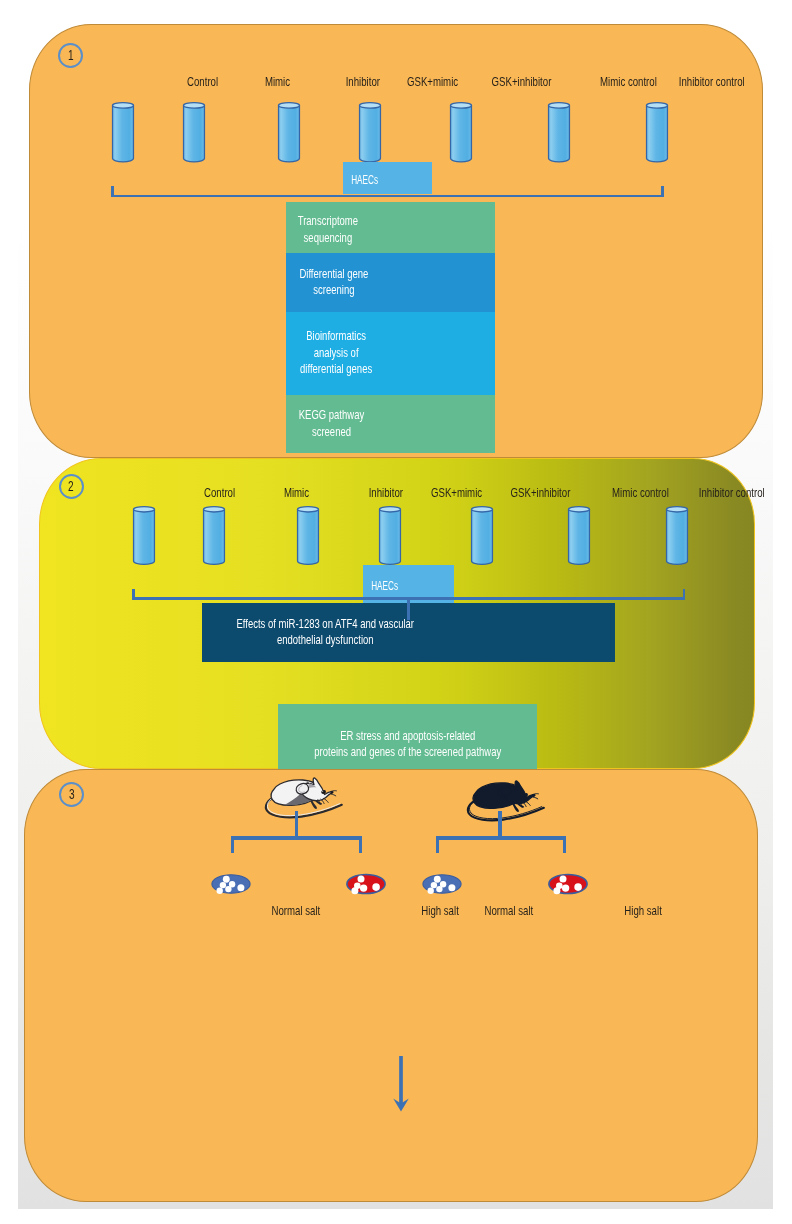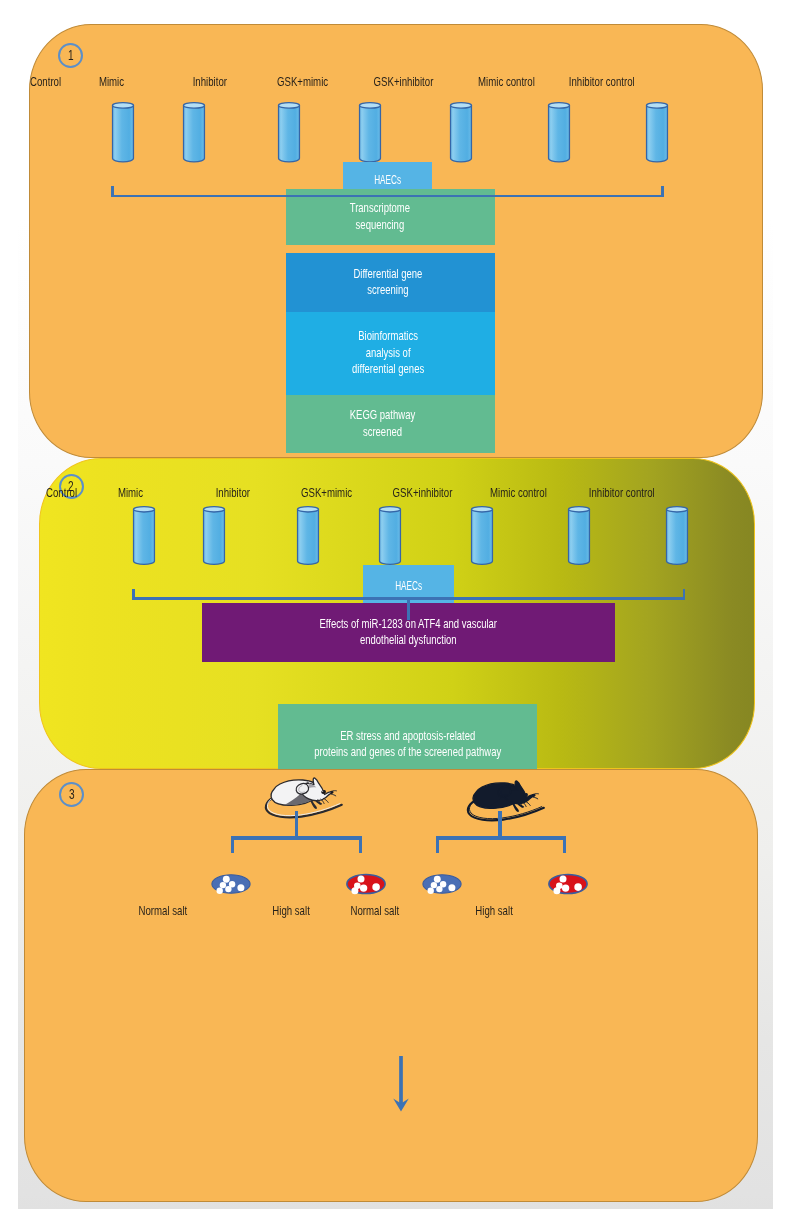--- a/index.html
+++ b/index.html
@@ -24,31 +24,31 @@
   
   .badge{position:absolute;width:25px;height:25px;border-radius:50%;box-sizing:border-box;
          border:2.3px solid #5B8FC9;color:#231f1a;font-size:14px;line-height:20.6px;
          text-align:center;}
   .badge > span{display:inline-block;transform:scaleX(0.72);}
 
   
   .cd{display:inline-block;transform:scaleX(0.72);transform-origin:center;
       white-space:nowrap;}
   .cd.caps{transform:scaleX(0.62);}
-  .lbl{position:absolute;font-size:13.4px;color:#231f1a;text-align:left;
+  .lbl{position:absolute;font-size:13.4px;color:#231f1a;text-align:right;
        white-space:nowrap;}
 
   
   .cyl{position:absolute;width:22px;height:60px;}
   .cyl svg{position:absolute;left:0;top:0;width:100%;height:100%;}
 
   
   .box{position:absolute;box-sizing:border-box;color:#ffffff;text-align:center;
        font-size:13.2px;line-height:16.6px;display:flex;align-items:center;
-       justify-content:center;}
+       }
   .box .inner{display:block;}
   .box .inner span{display:block;}
 
   
   .brk{position:absolute;}
   .brk i{position:absolute;background:#3C72B4;display:block;}
 
   svg{display:block;overflow:visible;}
 
   .mouse{position:absolute;width:98px;height:46px;}
@@ -177,21 +177,21 @@
         </defs>
         <path d="M0.55 3.4 L0.55 56.3 A10.45 3.6 0 0 0 21.45 56.3 L21.45 3.4 Z" fill="url(#cg7)" stroke="#3566A8" stroke-width="1.3"></path>
         <ellipse cx="11" cy="3.4" rx="10.45" ry="2.75" fill="#B3DEF4" stroke="#3566A8" stroke-width="1.3"></ellipse>
       </svg>
     </div>
 
   <div class="box" style="left:342.6px;top:161.9px;width:89.9px;height:32.5px;background:#55B4E5;padding-top:4px">
       <span class="cd caps">HAECs</span>
     </div>
 
-  <div class="box" style="left:286.3px;top:189px;width:209.1px;height:55.9px;padding-right:21px;background:#62BB91">
+  <div class="box" style="left:286.3px;top:202px;width:209.1px;height:55.9px;padding-right:21px;background:#62BB91">
       <div class="inner">
         <span class="cd">Transcriptome</span>
         <span class="cd">sequencing</span>
       </div>
     </div>
   <div class="box" style="left:286.3px;top:253.2px;width:209.1px;height:58.4px;padding-right:6.4px;background:#2292D3">
       <div class="inner">
         <span class="cd">Differential gene</span>
         <span class="cd">screening</span>
       </div>
@@ -330,21 +330,21 @@
         </defs>
         <path d="M0.55 3.4 L0.55 56.3 A10.45 3.6 0 0 0 21.45 56.3 L21.45 3.4 Z" fill="url(#cg14)" stroke="#3566A8" stroke-width="1.3"></path>
         <ellipse cx="11" cy="3.4" rx="10.45" ry="2.75" fill="#B3DEF4" stroke="#3566A8" stroke-width="1.3"></ellipse>
       </svg>
     </div>
 
   <div class="box" style="left:362.7px;top:565.2px;width:91.1px;height:38.2px;background:#55B4E5;padding-top:4px">
       <span class="cd caps">HAECs</span>
     </div>
 
-  <div class="box" style="left:201.9px;top:603.1px;width:413.3px;height:58.7px;background:#701a75">
+  <div class="box" style="left:201.9px;top:603.1px;width:413.3px;height:58.7px;background:#0c4a6e">
       <div class="inner">
         <span class="cd">Effects of miR-1283 on ATF4 and vascular</span>
         <span class="cd">endothelial dysfunction</span>
       </div>
     </div>
   <div class="box" style="left:277.6px;top:704px;width:259.5px;height:80.6px;background:#62BB91">
       <div class="inner">
         <span class="cd">ER stress and apoptosis-related</span>
         <span class="cd">proteins and genes of the screened pathway</span>
       </div>

